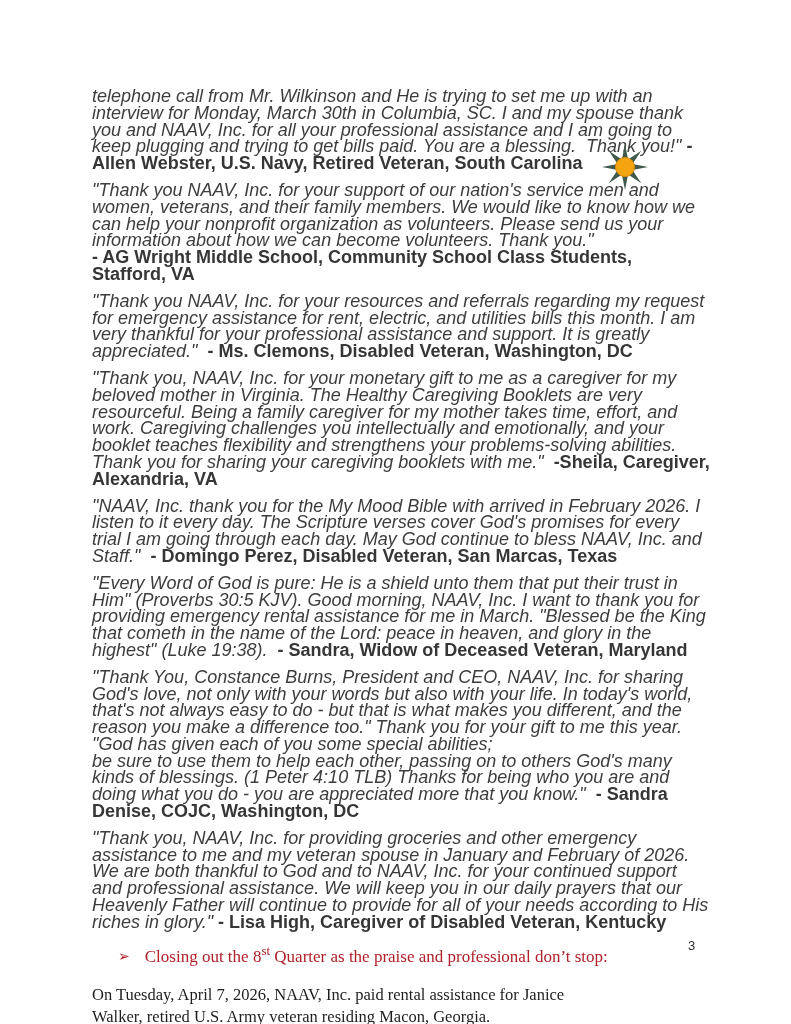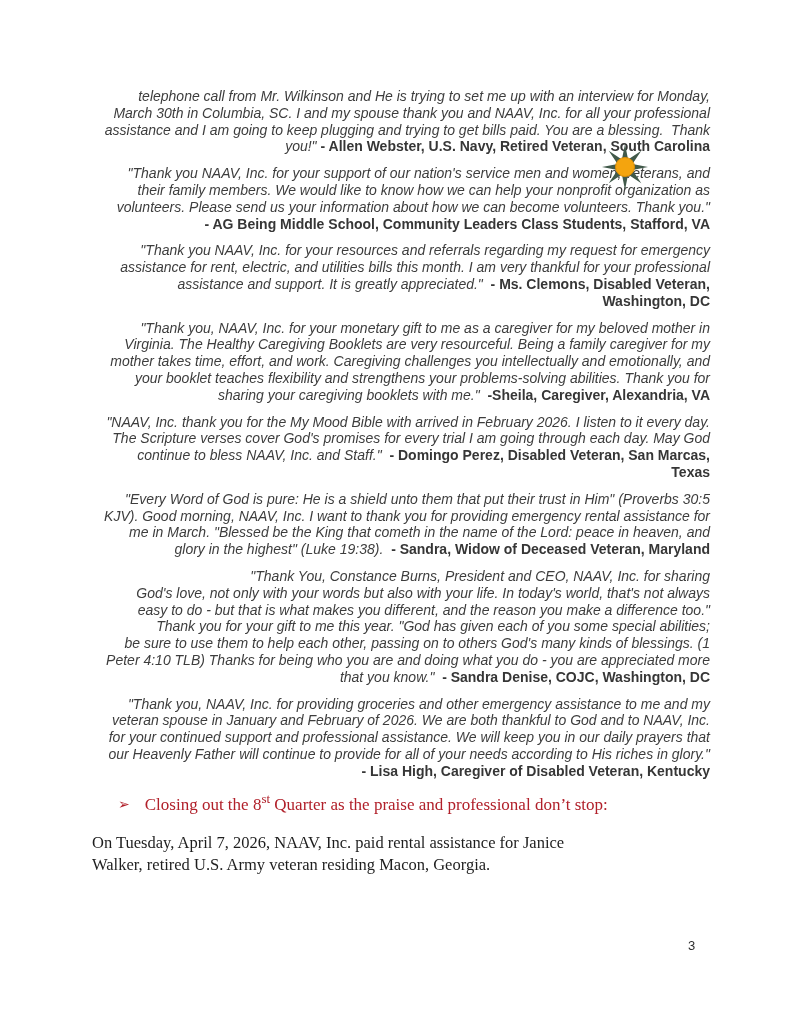--- a/index.html
+++ b/index.html
@@ -11,27 +11,26 @@
     font-family: "Liberation Sans", sans-serif;
     overflow: hidden;
   }
   .content {
     position: absolute;
     top: 88px;
     left: 92px;
     width: 618px;
   }
   p.t {
-    margin: 0 0 10px 12px;
+    margin: 0 0 10px 0;
     font-style: italic;
-    font-size: 14px;
+    font-size: 18px;
     line-height: 16.8px;
     color: #3d3d3d;
     white-space: pre-wrap;
-    text-align: right;
   }
   p.t .a {
     font-style: normal;
     font-weight: 700;
     color: #363636;
   }
   .heading {
     margin: 16px 0 0 26px;
     font-family: "Liberation Serif", serif;
     font-size: 17px;
@@ -71,21 +70,21 @@
 </style>
 </head>
 <body>
 
 <div class="page">
   <div class="content">
 
     <p class="t"><span class="q">telephone call from Mr. Wilkinson and He is trying to set me up with an interview for Monday, March 30th in Columbia, SC. I and my spouse thank you and NAAV, Inc. for all your professional assistance and I am going to keep plugging and trying to get bills paid. You are a blessing.  Thank you!" </span><span class="a">- Allen Webster, U.S. Navy, Retired Veteran, South Carolina</span></p>
 
     <p class="t"><span class="q">"Thank you NAAV, Inc. for your support of our nation's service men and women, veterans, and their family members. We would like to know how we can help your nonprofit organization as volunteers. Please send us your information about how we can become volunteers. Thank you."
-</span><span class="a">- AG Being Middle School, Community Leaders Class Students, Stafford, VA</span></p>
+</span><span class="a">- AG Wright Middle School, Community School Class Students, Stafford, VA</span></p>
 
     <p class="t"><span class="q">"Thank you NAAV, Inc. for your resources and referrals regarding my request for emergency assistance for rent, electric, and utilities bills this month. I am very thankful for your professional assistance and support. It is greatly appreciated."  </span><span class="a">- Ms. Clemons, Disabled Veteran, Washington, DC</span></p>
 
     <p class="t"><span class="q">"Thank you, NAAV, Inc. for your monetary gift to me as a caregiver for my beloved mother in Virginia. The Healthy Caregiving Booklets are very resourceful. Being a family caregiver for my mother takes time, effort, and work. Caregiving challenges you intellectually and emotionally, and your booklet teaches flexibility and strengthens your problems-solving abilities. Thank you for sharing your caregiving booklets with me."  </span><span class="a">-Sheila, Caregiver, Alexandria, VA</span></p>
 
     <p class="t"><span class="q">"NAAV, Inc. thank you for the My Mood Bible with arrived in February 2026. I listen to it every day. The Scripture verses cover God's promises for every trial I am going through each day. May God continue to bless NAAV, Inc. and Staff."  </span><span class="a">- Domingo Perez, Disabled Veteran, San Marcas, Texas</span></p>
 
     <p class="t"><span class="q">"Every Word of God is pure: He is a shield unto them that put their trust in Him" (Proverbs 30:5 KJV). Good morning, NAAV, Inc. I want to thank you for providing emergency rental assistance for me in March. "Blessed be the King that cometh in the name of the Lord: peace in heaven, and glory in the highest" (Luke 19:38).  </span><span class="a">- Sandra, Widow of Deceased Veteran, Maryland</span></p>
 
     <p class="t"><span class="q">"Thank You, Constance Burns, President and CEO, NAAV, Inc. for sharing

